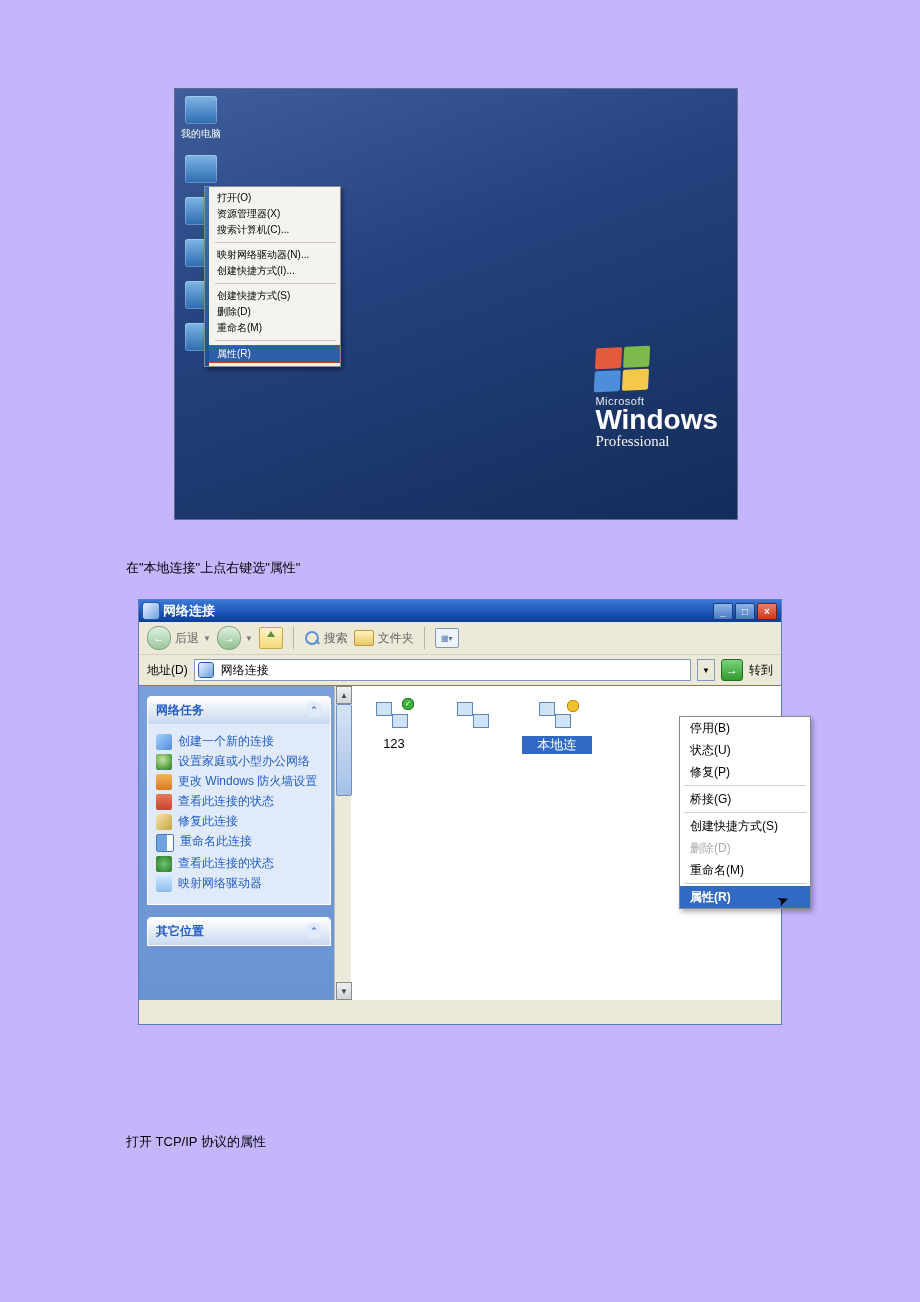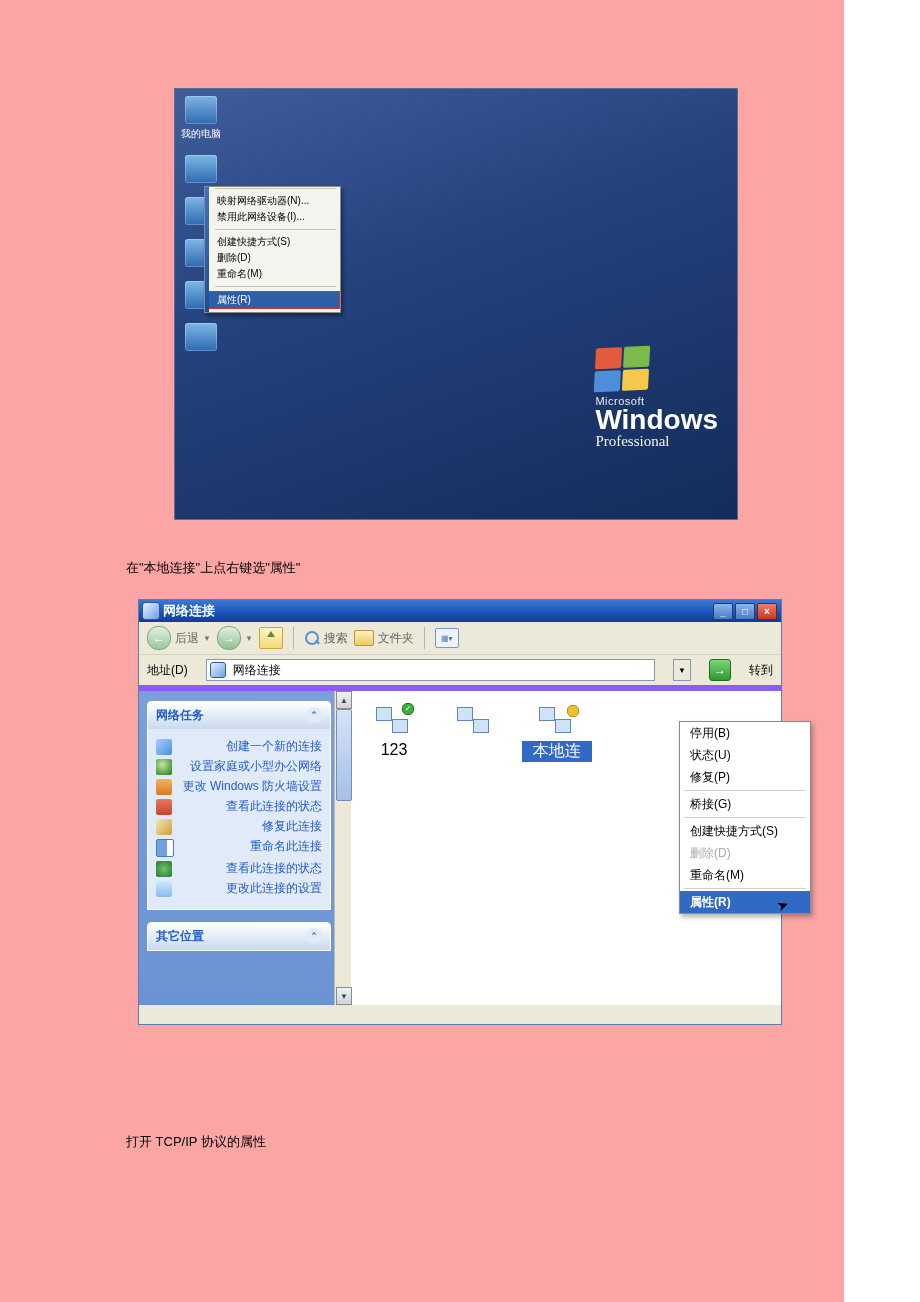--- a/index.html
+++ b/index.html
@@ -3,24 +3,24 @@
 <meta charset="utf-8">
 <style>
   body {
     margin: 0;
     background: #fff;
     font-family: "Microsoft YaHei", "SimSun", Tahoma, sans-serif;
     font-size: 12px;
     color: #000;
   }
   .page {
-    width: 844px;
+    width: 920px;
     min-height: 1302px;
     position: relative;
-    background: #fca5a5;
+    background: #c4b5fd;
   }
 
   
   .shot1 {
     position: absolute;
     left: 174px; top: 88px;
     width: 564px; height: 432px;
     background: linear-gradient(160deg,#3f5e9b 0%,#24427e 40%,#142c5a 100%);
     box-shadow: 0 0 0 1px #5a6d8e inset;
     overflow: hidden;
@@ -109,21 +109,21 @@
   .tb-circle.fwd{ background:linear-gradient(180deg,#dff0e0,#8fc18f); }
   .tb-sep { width:1px;height:22px;background:#b8b4a4; margin:0 4px;}
   .tb-up { width:22px;height:20px;background:linear-gradient(180deg,#fff4c8,#f5d978);border:1px solid #c5a93f;border-radius:2px;position:relative;}
   .tb-up::after{content:"";position:absolute;left:7px;top:3px;border-left:4px solid transparent;border-right:4px solid transparent;border-bottom:6px solid #5a8f3a;}
   .tb-folder{width:18px;height:14px;background:linear-gradient(180deg,#fff1c0,#e9c865);border:1px solid #bb983a;border-radius:2px;display:inline-block;vertical-align:middle;}
   .tb-mag{width:16px;height:16px;display:inline-block;position:relative;}
   .tb-mag::before{content:"";position:absolute;left:1px;top:1px;width:10px;height:10px;border:2px solid #5b8fd4;border-radius:50%;}
   .tb-mag::after{content:"";position:absolute;left:11px;top:11px;width:5px;height:2px;background:#5b8fd4;transform:rotate(45deg);}
   .tb-views{width:22px;height:18px;border:1px solid #7a96c1;border-radius:2px;background:#eef3fb;display:flex;align-items:center;justify-content:center;font-size:8px;color:#5074aa;}
 
-  .addrbar{background:#ece9d8;padding:4px 8px;display:flex;align-items:center;gap:18px;border-bottom:6px solid #8b5cf6;}
+  .addrbar{background:#ece9d8;padding:4px 8px;display:flex;align-items:center;gap:6px;border-bottom:1px solid #8b5cf6;}
   .addr-field{flex:1;height:20px;background:#fff;border:1px solid #7f9db9;display:flex;align-items:center;padding:0 4px;gap:4px;}
   .addr-drop{width:16px;height:20px;border:1px solid #7f9db9;background:#ece9d8;display:flex;align-items:center;justify-content:center;font-size:8px;}
   .go-btn{width:20px;height:20px;border-radius:3px;background:linear-gradient(180deg,#7bd47b,#2f9a2f);color:#fff;display:flex;align-items:center;justify-content:center;font-weight:700;border:1px solid #1e6f1e;}
 
   .content {
     height:314px; display:flex; background:#fff; position:relative;
   }
   .sidebar {
     width:200px; background:linear-gradient(180deg,#7a9fd9 0%,#6b93d3 100%);
     padding:10px 8px; box-sizing:border-box; overflow:hidden;
@@ -131,37 +131,37 @@
   .side-scroll{
     position:absolute;left:195px;top:0;width:16px;height:314px;
     background:#ece9d8; border-left:1px solid #c0bdb0;
   }
   .side-thumb{position:absolute;top:18px;width:14px;left:1px;height:90px;background:linear-gradient(180deg,#d6e3f5,#a6c0e6);border:1px solid #6f8fc0;border-radius:2px;}
   .side-arrow{position:absolute;left:1px;width:14px;height:16px;background:linear-gradient(180deg,#eef0f3,#cfd4dc);border:1px solid #8a8a8a;display:flex;align-items:center;justify-content:center;font-size:8px;color:#444;}
   .panel{background:#eef3fb;border:1px solid #fff;margin-bottom:12px;border-radius:4px 4px 0 0;overflow:hidden;}
   .panel-hdr{background:linear-gradient(180deg,#ffffff,#c9d9ef);color:#215dc6;font-weight:700;padding:5px 8px;display:flex;}
   .panel-hdr .chev{margin-left:auto;width:16px;height:16px;border-radius:8px;background:#e0eaf8;display:flex;align-items:center;justify-content:center;font-size:9px;color:#4a72ba;}
   .panel-body{padding:6px 8px 8px;background:#e0eaf9;}
-  .task{display:flex;align-items:flex-start;gap:6px;color:#215dc6;margin:4px 0;line-height:15px;justify-content:space-between;}
+  .task{display:flex;align-items:flex-start;gap:6px;color:#215dc6;margin:4px 0;line-height:15px;}
   .task .ti{width:16px;height:16px;flex:0 0 16px;border-radius:2px;}
   .c-blue{background:linear-gradient(135deg,#a8d0ff,#4d8ed8);}
   .c-globe{background:radial-gradient(circle at 40% 35%,#c8e4a6,#5ea84a 60%,#2f6f29);border-radius:50%;}
   .c-shield{background:linear-gradient(180deg,#f4b35a,#d97a23);}
   .c-plug{background:linear-gradient(180deg,#e77a5c,#c7452b);}
   .c-wrench{background:linear-gradient(135deg,#f3e6b3,#c9a23a);}
   .c-rename{background:linear-gradient(90deg,#6fa3e0 60%,#fff 60%);border:1px solid #4d78b5;}
   .c-status{background:radial-gradient(circle,#6cc26c,#2a7a2a);}
   .c-check{background:linear-gradient(180deg,#cde8ff,#8bbbe8);}
   .c-cp{background:linear-gradient(135deg,#f2e19a,#d9b84e);}
 
   .main{flex:1;padding:16px 0 0 20px;position:relative;}
   .conn{display:inline-block;text-align:center;vertical-align:top;width:70px;margin-right:8px;}
   .conn .ci{width:36px;height:30px;margin:0 auto 4px;position:relative;}
   .ci-mon{width:14px;height:12px;background:#cfe3f7;border:1px solid #5f87bd;position:absolute;}
-  .conn .lbl{font-size:16px;}
+  .conn .lbl{font-size:13px;}
   .conn.sel .lbl{background:#316ac5;color:#fff;padding:0 3px;}
 
   .ctx2{
     position:absolute; left:340px; top:30px; width:130px;
     background:#fff; border:1px solid #8a8a8a;
     box-shadow:2px 3px 5px rgba(0,0,0,.3);
     font-size:12px;
   }
   .ctx2 .it{ padding:2px 10px; line-height:18px;}
   .ctx2 .dis{ color:#aaa; }
@@ -191,24 +191,29 @@
     <div class="desk-icon">
           <div class="glyph"></div>
         </div>
     <div class="desk-icon">
           <div class="glyph"></div>
         </div>
   </div>
 
   <div class="ctx-menu">
     <div class="ctx-left"></div>
+    <div class="ctx-group">
+      <div class="ctx-item">打开(O)</div>
+      <div class="ctx-item">资源管理器(X)</div>
+      <div class="ctx-item">搜索计算机(C)...</div>
+    </div>
     <div class="ctx-sep"></div>
     <div class="ctx-group">
       <div class="ctx-item">映射网络驱动器(N)...</div>
-      <div class="ctx-item">禁用此网络设备(I)...</div>
+      <div class="ctx-item">创建快捷方式(I)...</div>
     </div>
     <div class="ctx-sep"></div>
     <div class="ctx-group">
       <div class="ctx-item">创建快捷方式(S)</div>
       <div class="ctx-item">删除(D)</div>
       <div class="ctx-item">重命名(M)</div>
     </div>
     <div class="ctx-sep"></div>
     <div class="ctx-group">
       <div class="ctx-item ctx-hi">属性(R)</div>
@@ -309,21 +314,21 @@
           <div class="task">
                 <div class="ti c-rename"></div>
                 <span>重命名此连接</span>
               </div>
           <div class="task">
                 <div class="ti c-status"></div>
                 <span>查看此连接的状态</span>
               </div>
           <div class="task">
                 <div class="ti c-check"></div>
-                <span>更改此连接的设置</span>
+                <span>映射网络驱动器</span>
               </div>
         </div>
       </div>
 
       <div class="panel">
         <div class="panel-hdr">
           <span>其它位置</span>
           <div class="chev">⌃</div>
         </div>
       </div>

